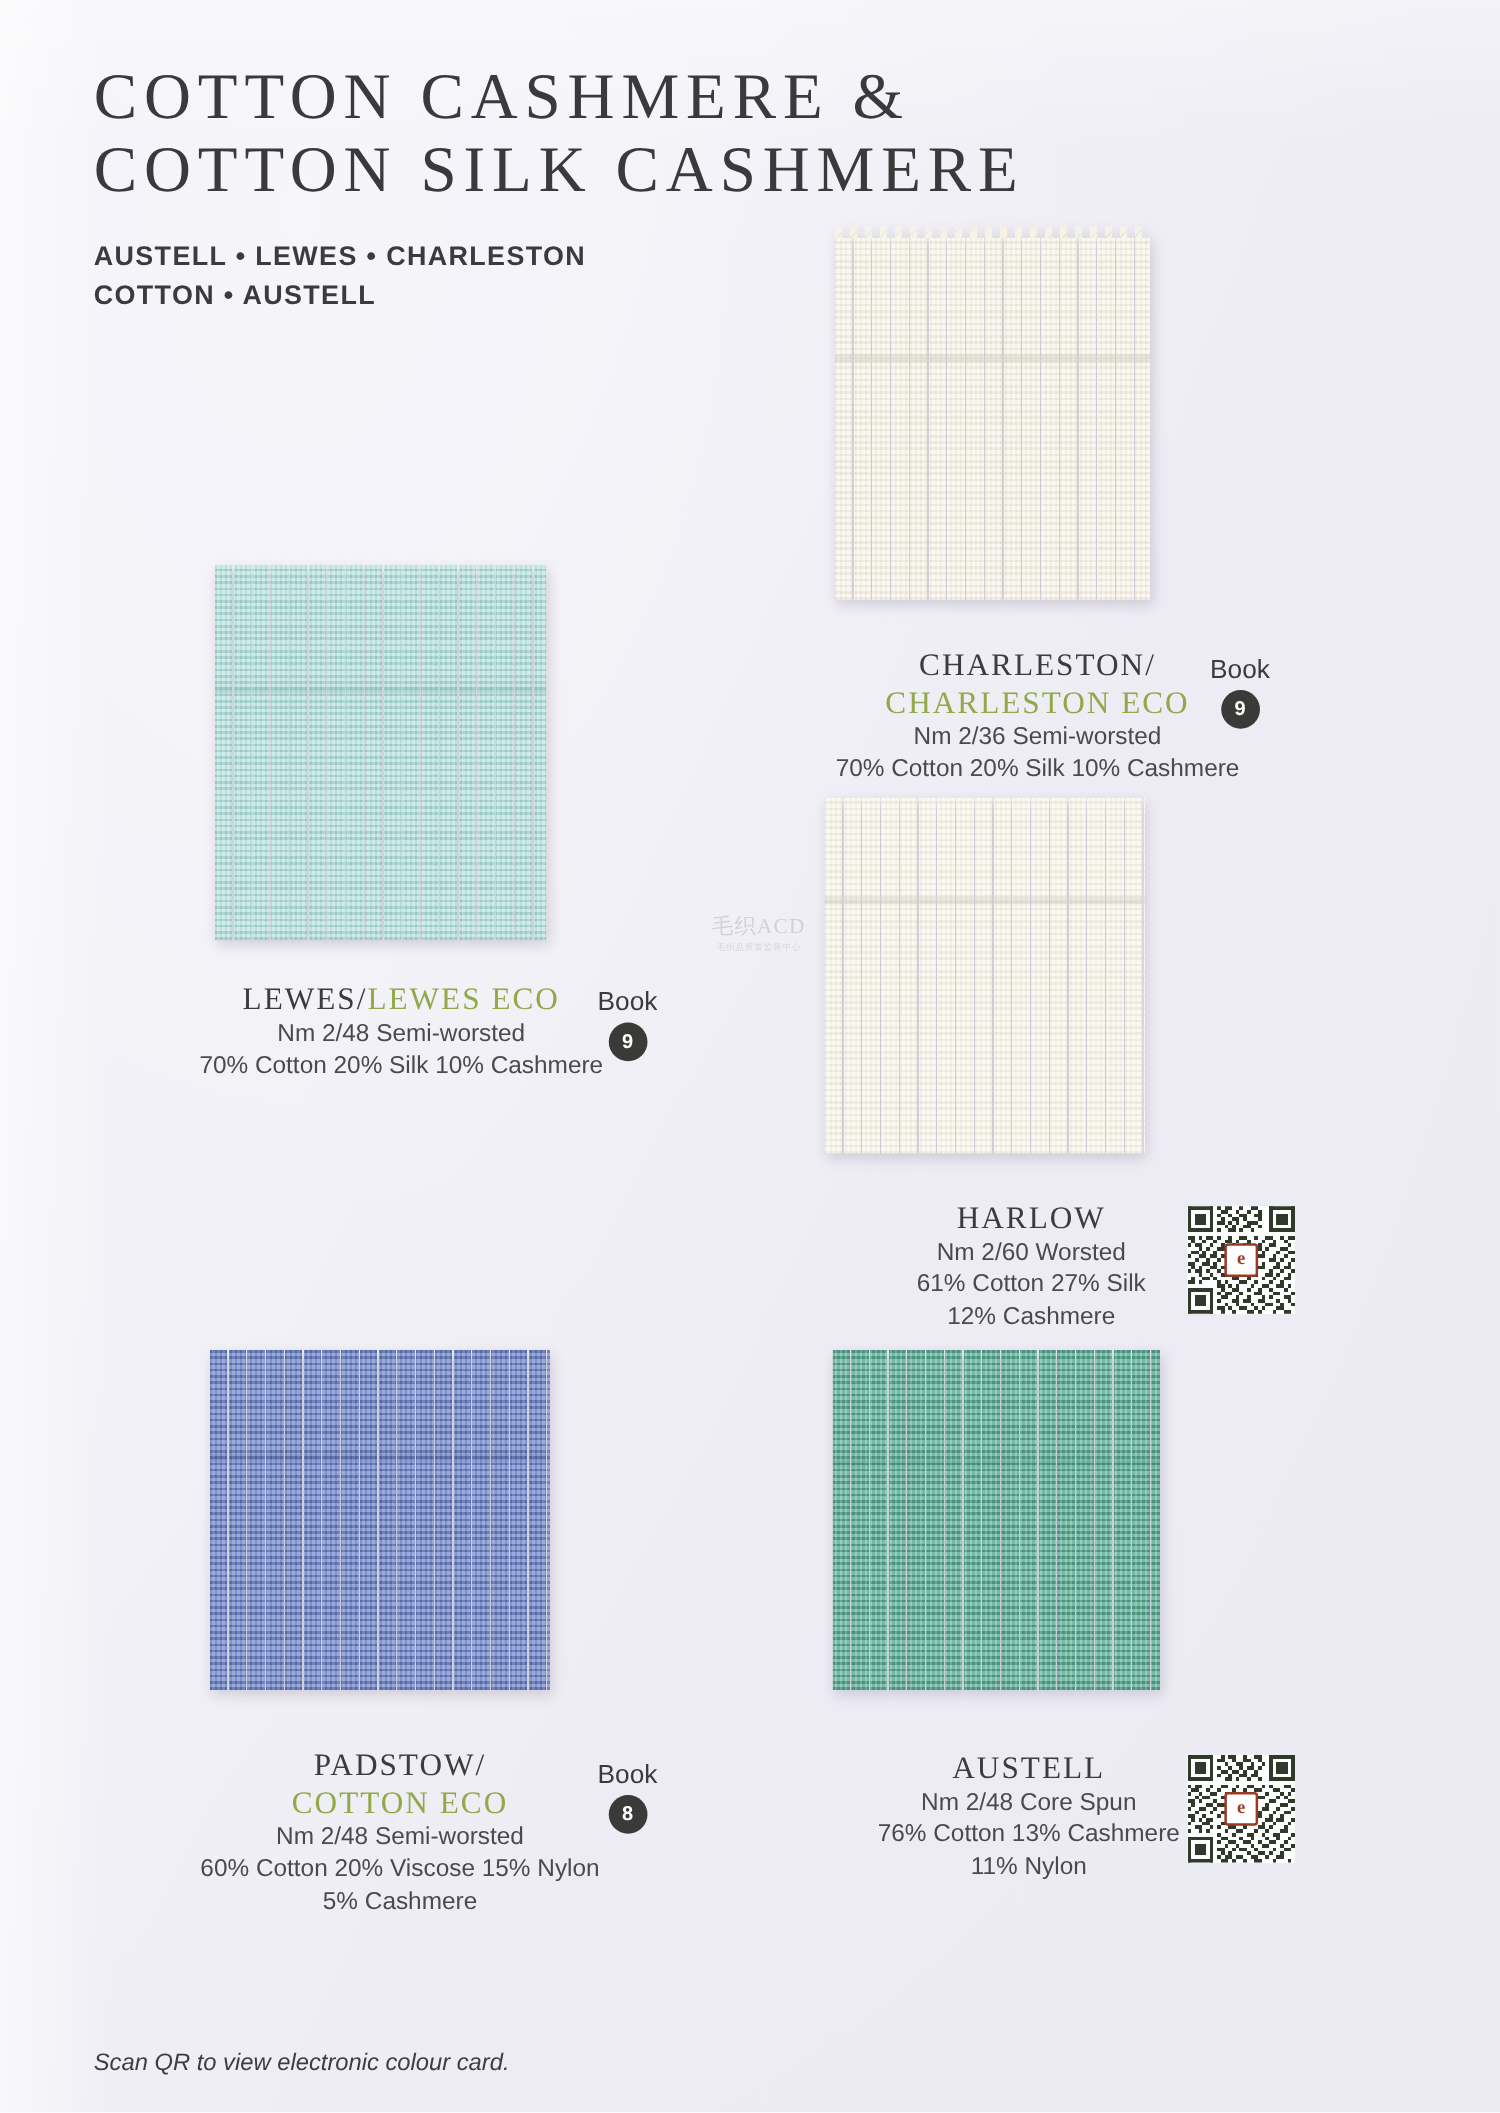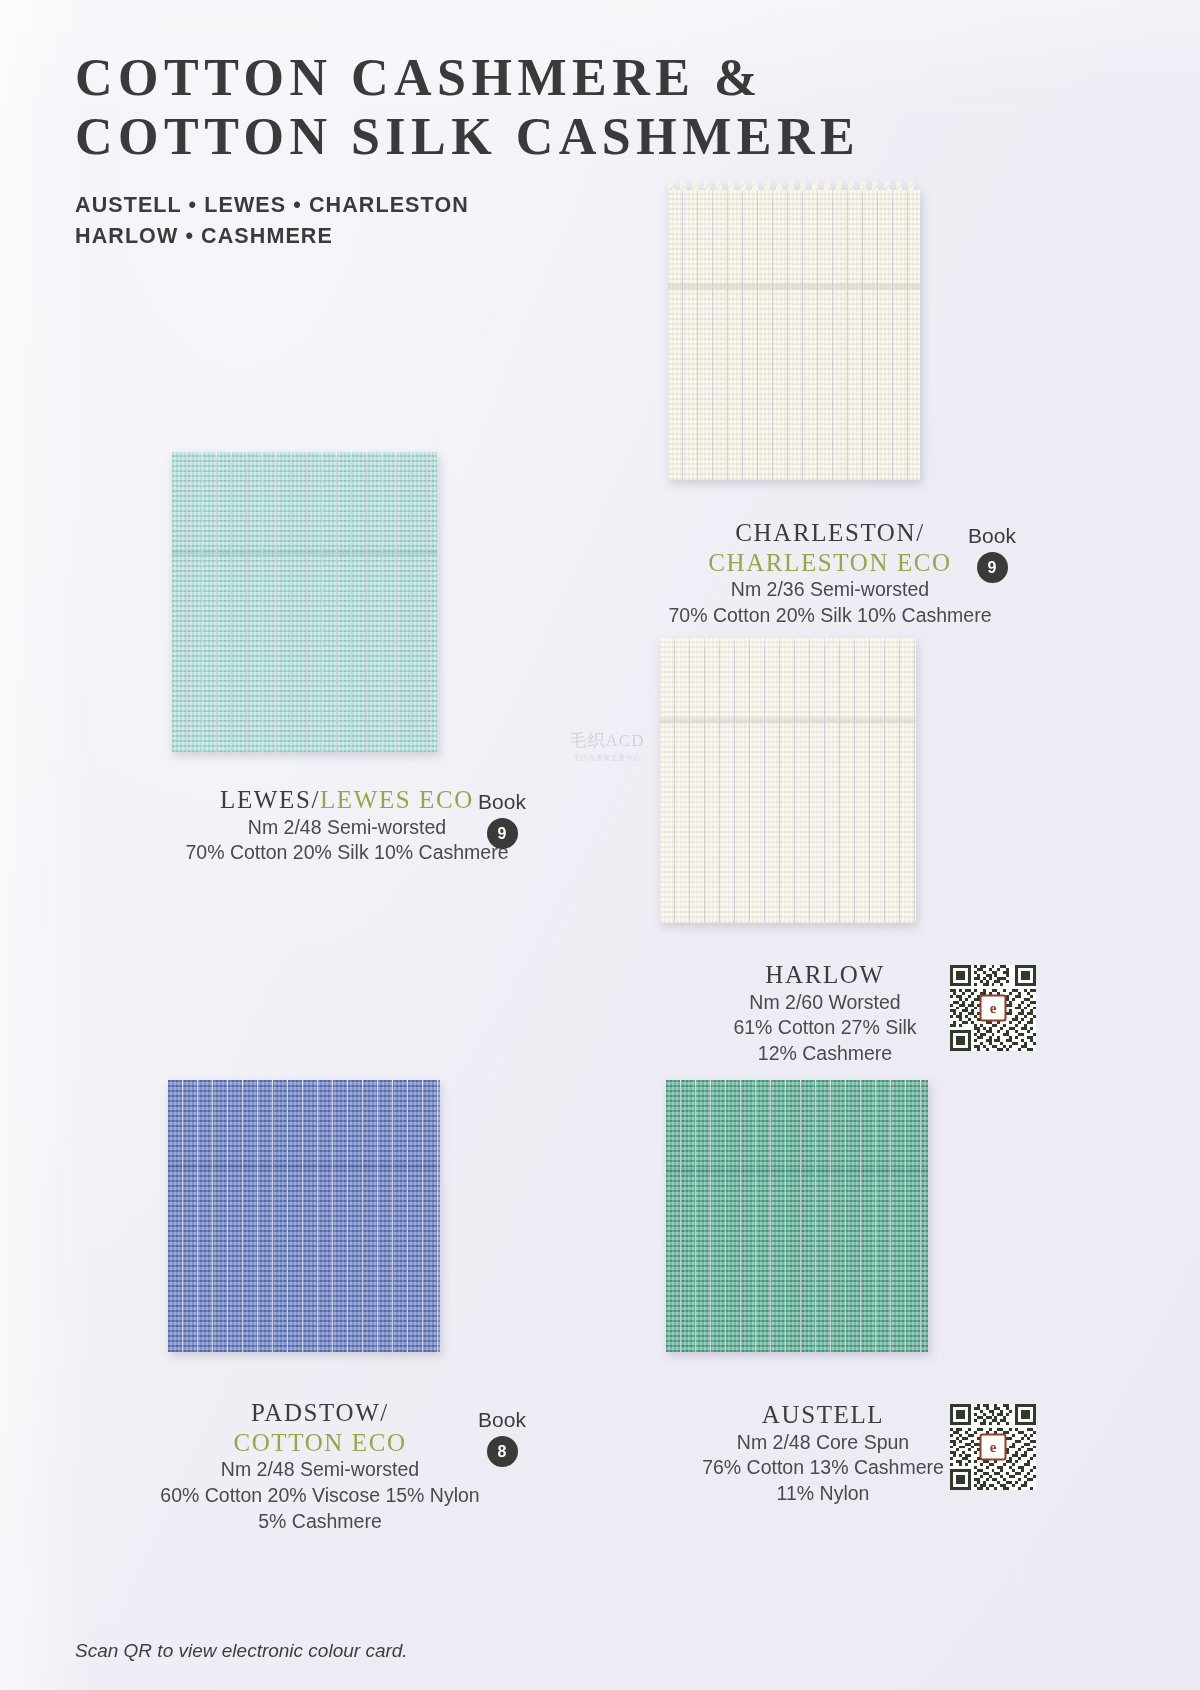--- a/index.html
+++ b/index.html
@@ -33,21 +33,21 @@
   .abs { position: absolute; z-index: 2; }
 
   
   #title-block { left: 75px; top: 48px; width: 900px; }
   .title-line {
     font-family: "Liberation Serif", serif;
     font-size: 52px;
     letter-spacing: 5.5px;
     line-height: 1.14;
     color: #3a3a3c;
-    font-weight: 700;
+    font-weight: 400;
     white-space: nowrap;
   }
   #subtitle-block { left: 75px; top: 190px; width: 620px; }
   .subtitle-line {
     font-family: "Liberation Sans", sans-serif;
     font-weight: bold;
     font-size: 21.5px;
     letter-spacing: 1.1px;
     line-height: 1.42;
     color: #3b3b3d;
@@ -184,21 +184,21 @@
 
 <div id="page">
 
   <div class="abs" id="title-block">
     <div class="title-line">COTTON CASHMERE &amp;</div>
     <div class="title-line">COTTON SILK CASHMERE</div>
   </div>
 
   <div class="abs" id="subtitle-block">
     <div class="subtitle-line">AUSTELL • LEWES • CHARLESTON</div>
-    <div class="subtitle-line">HARLOW • CASHMERE</div>
+    <div class="subtitle-line">COTTON • AUSTELL</div>
   </div>
 
   <div class="abs" id="watermark">
     <div class="wm-main">毛织ACD</div>
     <div class="wm-sub">毛织品质量监督中心</div>
   </div>
 
   <div class="swatch" style="left:668px; top:190px; width:252px; height:290px;">
     <div class="cloth" style="
         background:
@@ -287,21 +287,21 @@
     <div class="name-serif eco">CHARLESTON ECO</div>
     <div class="spec">Nm 2/36 Semi-worsted</div>
     <div class="spec">70% Cotton 20% Silk 10% Cashmere</div>
   </div>
 
   <div class="abs book-badge" style="left:960px; top:524px;">
     <div class="book-word">Book</div>
     <div class="book-circle">9</div>
   </div>
 
-  <div class="abs label-block" style="left:172px; top:785px; width:350px;">
+  <div class="abs label-block" style="left:146px; top:785px; width:350px;">
     <div class="name-serif">
       <span>LEWES/</span><span class="eco">LEWES ECO</span>
     </div>
     <div class="spec">Nm 2/48 Semi-worsted</div>
     <div class="spec">70% Cotton 20% Silk 10% Cashmere</div>
   </div>
 
   <div class="abs book-badge" style="left:470px; top:790px;">
     <div class="book-word">Book</div>
     <div class="book-circle">9</div>

